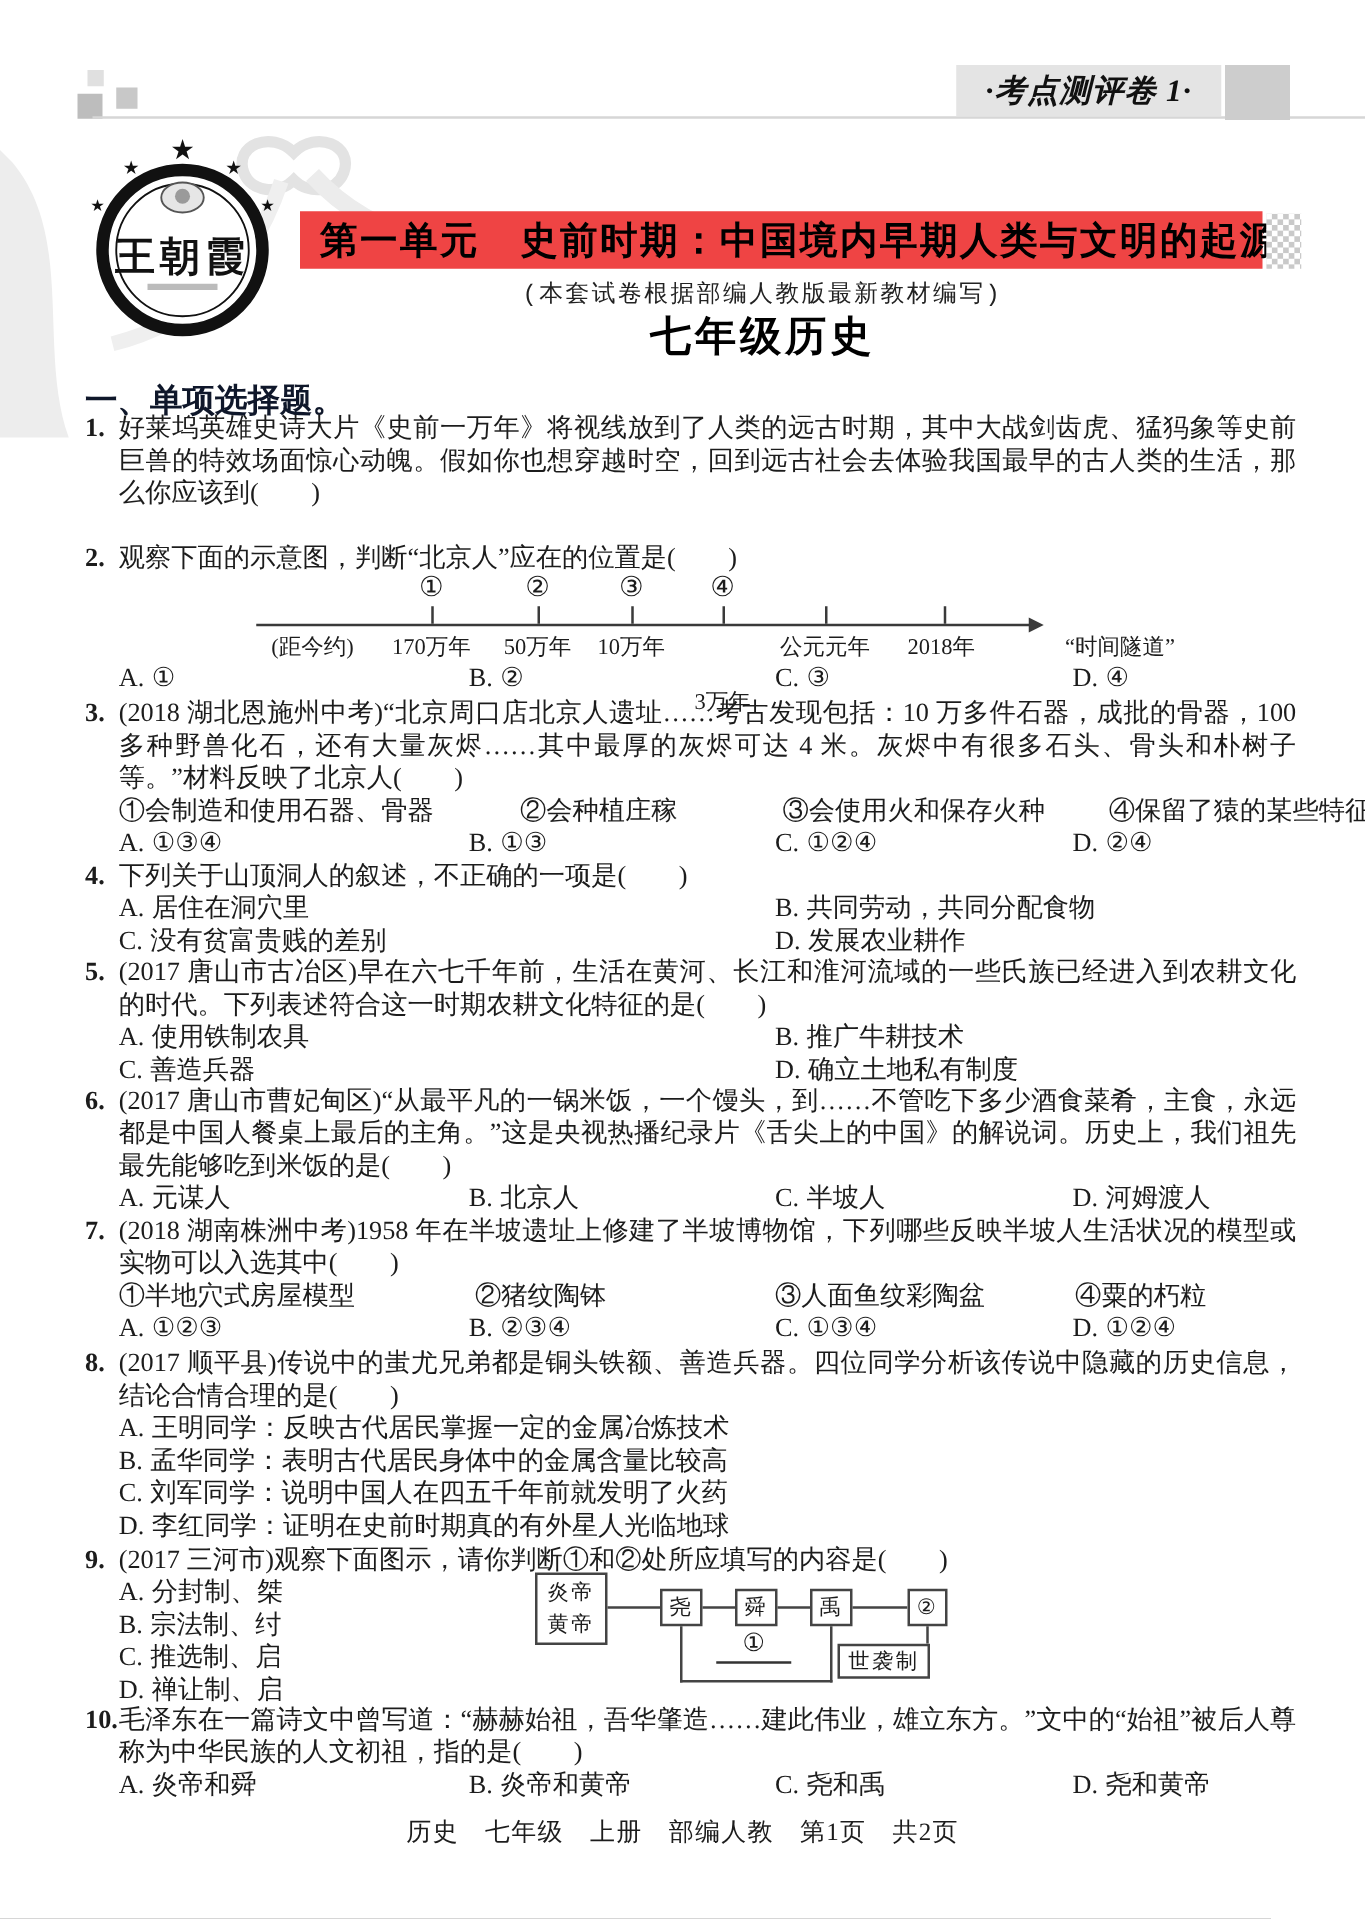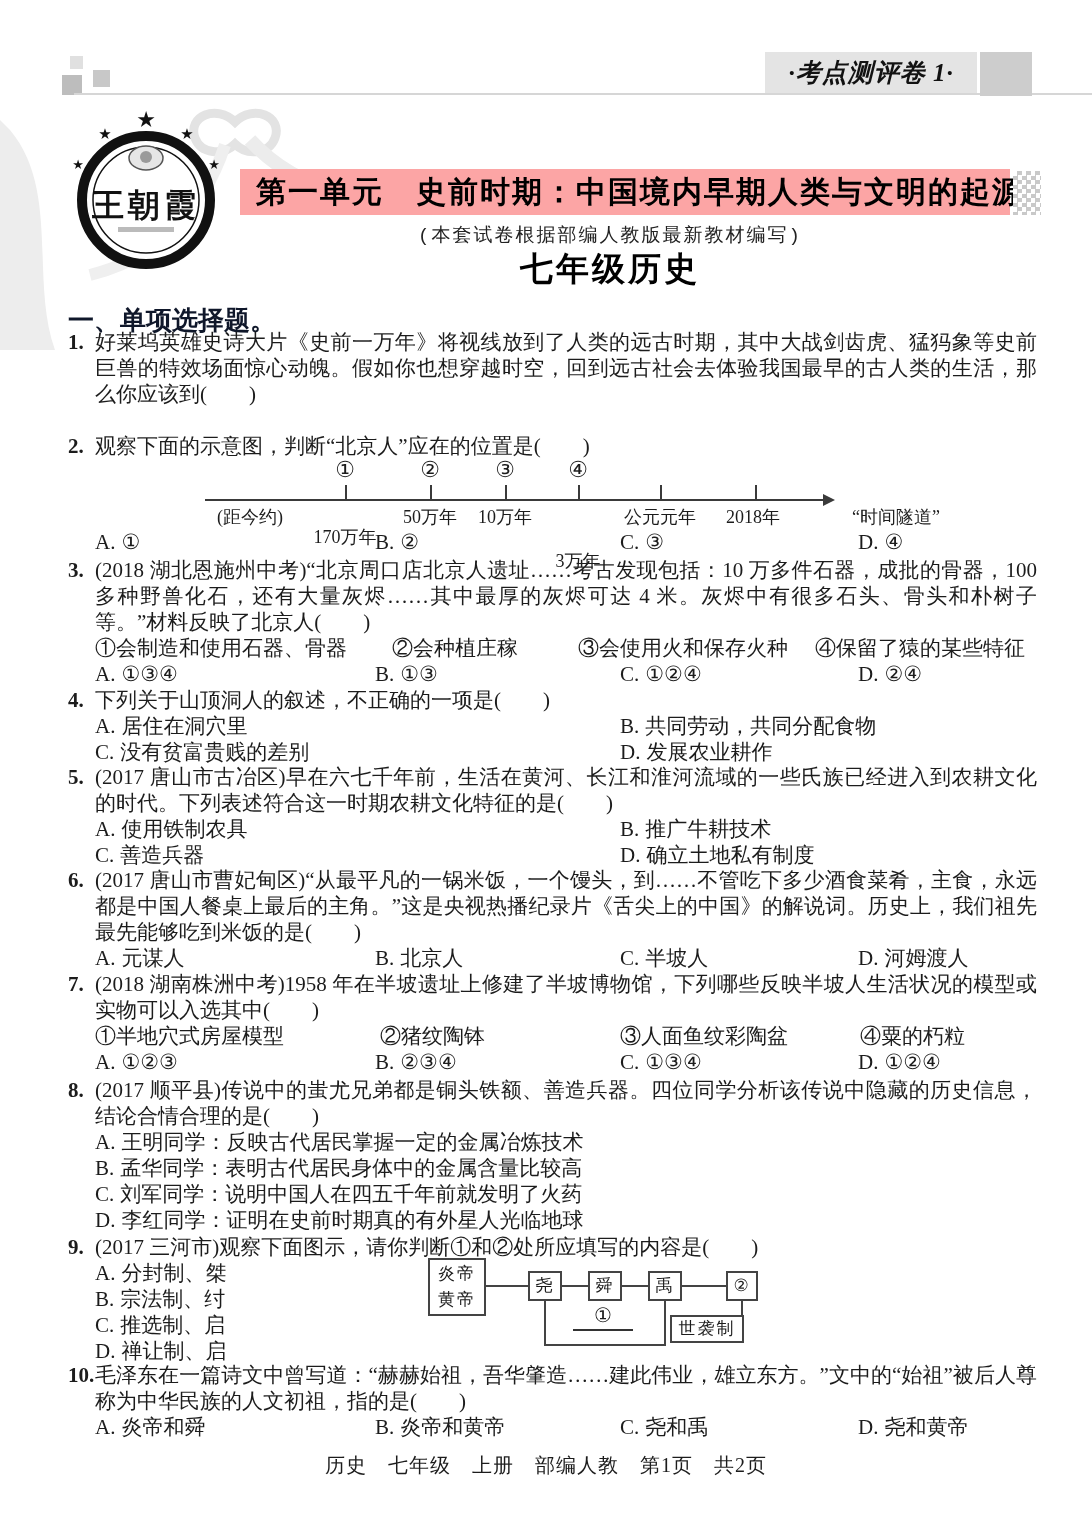--- a/index.html
+++ b/index.html
@@ -16,21 +16,21 @@
     position:absolute;top:52px;left:765px;width:212px;height:41px;
     background:#e4e4e4;display:flex;align-items:center;justify-content:center;
     font-weight:bold;font-style:italic;font-size:25px;letter-spacing:1px;color:#111;
   }
   .hdr-sq{position:absolute;top:52px;left:980px;width:52px;height:44px;background:#cdcdcd;}
   
   .ribbon{position:absolute;pointer-events:none;}
   
   .banner{
     position:absolute;top:169px;left:240px;width:770px;height:46px;
-    background:#fca5a5;display:flex;align-items:center;padding-left:16px;box-sizing:border-box;
+    background:#ef4444;display:flex;align-items:center;padding-left:16px;box-sizing:border-box;
     font-family:"Liberation Sans","DejaVu Sans",sans-serif;
     font-weight:900;font-size:30px;letter-spacing:2px;color:#000;white-space:nowrap;
   }
   .banner-checker{
     position:absolute;top:171px;left:1013px;width:28px;height:44px;
     background:repeating-conic-gradient(#c9c9c9 0% 25%, #ffffff 0% 50%);
     background-size:9px 9px;
   }
   .edition-note{
     position:absolute;top:222px;left:130px;width:960px;text-align:center;
@@ -48,21 +48,21 @@
     font-weight:bold;font-size:26px;color:#0f172a;
   }
   .q{position:absolute;left:68px;width:992px;display:flex;font-size:21px;line-height:26px;}
   .qnum{width:27px;flex-shrink:0;font-weight:bold;}
   .qbody{flex:1;max-width:942px;}
   .stem{text-align:justify;}
   .opt4{display:grid;grid-template-columns:280px 245px 238px 1fr;}
   .opt2{display:grid;grid-template-columns:525px 1fr;}
   .optline{white-space:nowrap;}
   .olabel{margin-right:6px;}
-  .items3{display:grid;grid-template-columns:297px 186px 237px 1fr;white-space:nowrap;}
+  .items3{display:grid;grid-template-columns:297px 186px 237px 1fr;white-space:nowrap;gap:24px;}
   .items7{display:grid;grid-template-columns:285px 240px 240px 1fr;white-space:nowrap;}
   .optstack .optline{display:block;}
   
   .timeline{position:relative;height:70px;margin-left:110px;width:780px;}
   .tl-circle{position:absolute;top:-2px;transform:translateX(-50%);font-size:22px;}
   .tl-tick{position:absolute;top:26px;width:1.5px;height:14px;background:#3a3a3a;}
   .tl-base{position:absolute;top:40px;left:0;width:620px;height:2px;background:#3a3a3a;}
   .tl-arrow{
     position:absolute;top:35px;left:618px;width:0;height:0;
     border-left:12px solid #3a3a3a;border-top:6px solid transparent;border-bottom:6px solid transparent;
@@ -144,21 +144,21 @@
         <span class="tl-circle" style="left:373px;">④</span>
         <div class="tl-tick" style="left:140px;"></div>
         <div class="tl-tick" style="left:225px;"></div>
         <div class="tl-tick" style="left:300px;"></div>
         <div class="tl-tick" style="left:373px;"></div>
         <div class="tl-tick" style="left:455px;"></div>
         <div class="tl-tick" style="left:550px;"></div>
         <div class="tl-base"></div>
         <div class="tl-arrow"></div>
         <span class="tl-label" style="left:45px;">(距今约)</span>
-        <span class="tl-label" style="left:140px;margin-top:20px;">170万年</span>
+        <span class="tl-label" style="left:140px;">170万年</span>
         <span class="tl-label" style="left:225px;">50万年</span>
         <span class="tl-label" style="left:300px;">10万年</span>
         <span class="tl-label" style="left:373px;margin-top:44px;">3万年</span>
         <span class="tl-label" style="left:455px;">公元元年</span>
         <span class="tl-label" style="left:548px;">2018年</span>
         <span class="tl-label" style="left:655px;margin-left:36px;">“时间隧道”</span>
       </div>
       <div class="opt4">
         <div class="optline"><span class="olabel">A.</span><span>①</span></div>
         <div class="optline"><span class="olabel">B.</span><span>②</span></div>

